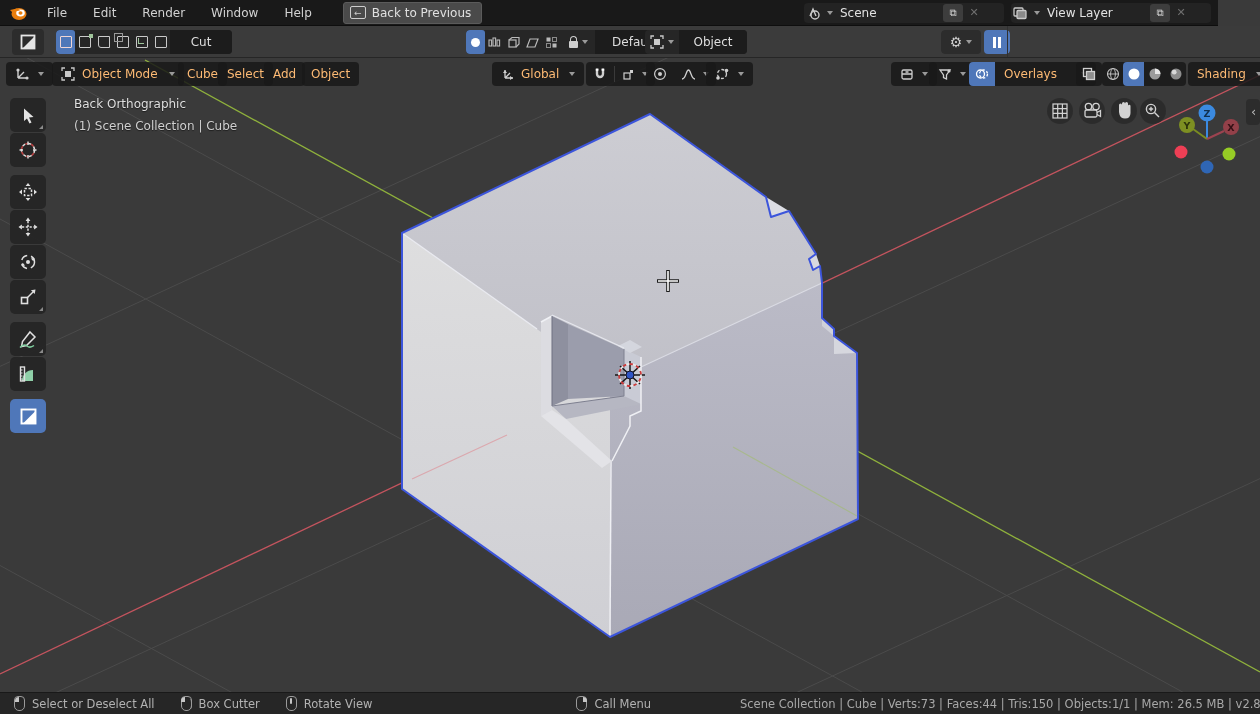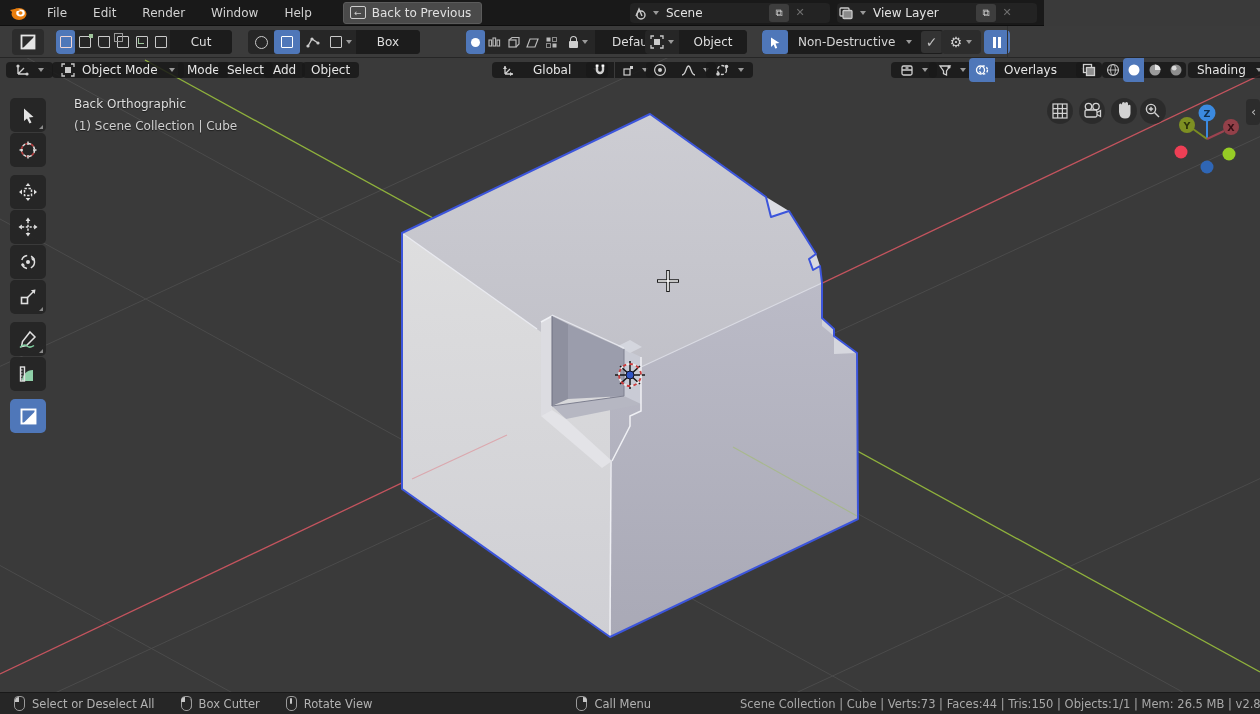--- a/index.html
+++ b/index.html
@@ -1,59 +1,59 @@
 <!DOCTYPE html>
 <html><head>
 <meta charset="utf-8">
 <style>
   html,body{margin:0;padding:0;background:#111;}
   #root{position:relative;width:1260px;height:714px;overflow:hidden;
         font-family:"DejaVu Sans","Liberation Sans",sans-serif;font-size:12px;color:#d6d6d6;
         background:#3a3a3a;-webkit-font-smoothing:antialiased;}
   
-  .menubar{position:absolute;left:0;top:0;width:1044px;height:26px;background:#191919;
+  .menubar{position:absolute;left:0;top:0;width:1218px;height:26px;background:#191919;
            display:flex;align-items:center;border-bottom:1px solid #0e0e0e;box-sizing:border-box;}
   .mitem{padding:0 13px;height:26px;display:flex;align-items:center;color:#d2d2d2;cursor:default;}
   .logo{width:20px;height:20px;margin:0 6px 0 8px;}
   .backbtn{margin-left:18px;height:20px;background:#4a4a4a;border:1px solid #5b5b5b;border-radius:3px;
            display:flex;align-items:center;padding:0 10px 0 6px;color:#e0e0e0;gap:6px;}
   .scrico{width:14px;height:11px;border:1.5px solid #cdcdcd;border-radius:2px;position:relative;
           display:flex;align-items:center;justify-content:center;font-size:9px;color:#cdcdcd;}
   .idw{height:20px;background:#232323;border-radius:4px;display:flex;align-items:center;overflow:hidden;}
   .idw .ico{width:30px;height:20px;display:flex;align-items:center;justify-content:center;gap:2px;}
   .idw .txt{padding:0 6px;color:#e2e2e2;min-width:96px;}
   .idw .copy{width:20px;height:18px;margin:1px;background:#3d3d3d;border-radius:3px;
              display:flex;align-items:center;justify-content:center;color:#d8d8d8;font-size:10px;}
   .idw .x{width:20px;height:20px;display:flex;align-items:center;justify-content:center;color:#6f6f6f;font-size:11px;}
   .caret{width:0;height:0;border-left:3.5px solid transparent;border-right:3.5px solid transparent;
          border-top:4px solid #9a9a9a;display:inline-block;margin-left:4px;}
   
   .toolbar2{position:absolute;left:0;top:26px;width:1260px;height:32px;background:#3b3b3b;
             border-bottom:1px solid #262626;box-sizing:border-box;}
   .g{position:absolute;top:4px;height:24px;background:#262626;border-radius:4px;display:flex;
-     align-items:center;overflow:hidden;}
+     align-items:flex-end;overflow:hidden;}
   .cell{width:19px;height:24px;display:flex;align-items:center;justify-content:center;flex:0 0 auto;}
   .cell.w{width:26px;}
   .cell.active{background:#4f77b9;border-radius:3px;}
   .glabel{background:#1c1c1c;height:24px;padding:0 12px;display:flex;align-items:center;
           color:#dedede;white-space:nowrap;}
   .bigtool{position:absolute;left:12px;top:3px;width:32px;height:26px;background:#2c2c2c;border-radius:4px;
            display:flex;align-items:center;justify-content:center;}
   .msq{width:10px;height:10px;border:1.5px solid #c9c9c9;border-radius:1px;position:relative;}
   .mcirc{width:11px;height:11px;border:1.5px solid #c9c9c9;border-radius:50%;}
   .lockb{width:9px;height:7px;background:#cfcfcf;border-radius:1px;position:relative;margin-top:4px;}
   .lockb::before{content:'';position:absolute;left:1px;top:-5px;width:5px;height:5px;
                  border:1.5px solid #cfcfcf;border-bottom:none;border-radius:4px 4px 0 0;}
   .vsep2{position:absolute;left:1007px;top:0;width:1px;height:31px;background:#303030;}
   
   .viewport{position:absolute;left:0;top:58px;width:1260px;height:634px;background:#3a3a3a;}
   .viewport svg.scene{position:absolute;left:0;top:0;}
   .vhead{position:absolute;left:0;top:4px;width:1260px;height:24px;pointer-events:none;}
-  .vg{position:absolute;top:0;height:16px;background:rgba(25,25,25,0.85);border-radius:4px;
-      display:flex;align-items:center;color:#e5e5e5;pointer-events:auto;}
+  .vg{position:absolute;top:0;height:24px;background:rgba(25,25,25,0.85);border-radius:4px;
+      display:flex;align-items:center;color:#fdba74;pointer-events:auto;}
   .vg .pad{padding:0 9px;display:flex;align-items:center;white-space:nowrap;}
   .vg .cell.active{background:#4f77b9;border-radius:4px 0 0 4px;}
   .vtxt{position:absolute;left:74px;color:#dfdfdf;text-shadow:0 1px 1px rgba(0,0,0,.5);white-space:nowrap;}
   
   .ltools{position:absolute;left:10px;top:40px;width:36px;}
   .tbtn{width:36px;height:34px;margin-bottom:1px;background:rgba(37,37,37,0.93);border-radius:5px;
         display:flex;align-items:center;justify-content:center;position:relative;}
   .tbtn.active{background:#4f77b9;}
   .tbtn.gap{margin-top:8px;}
   .tbtn .opt{position:absolute;right:3px;bottom:3px;width:0;height:0;
@@ -150,41 +150,20 @@
           <span class="msq">
             <span style="position:absolute;left:1px;top:1px;width:5px;height:5px;border-bottom:1.5px solid #9fc59b;border-left:1.5px solid #9fc59b"></span>
           </span>
         </span>
       <span class="cell">
           <span class="msq"></span>
         </span>
       <span class="glabel" style="min-width:38px;justify-content:center">Cut</span>
     </div>
 
-    <div class="g" style="left:248px;">
-      <span class="cell w">
-          <span class="mcirc"></span>
-        </span>
-      <span class="cell w active">
-          <span class="msq" style="border-color:#fff"></span>
-        </span>
-      <span class="cell w">
-        <svg width="14" height="14" viewBox="0 0 14 14">
-          <path d="M2,11 L6,4 L12,8" fill="none" stroke="#c9c9c9" stroke-width="1.4"></path>
-          <circle cx="2" cy="11" r="1.6" fill="#c9c9c9"></circle>
-            <circle cx="6" cy="4" r="1.6" fill="#c9c9c9"></circle>
-            <circle cx="12" cy="8" r="1.6" fill="#c9c9c9"></circle>
-        </svg>
-      </span>
-      <span class="cell" style="width:30px">
-          <span class="msq"></span>
-          <span class="caret"></span>
-        </span>
-      <span class="glabel" style="min-width:40px;justify-content:center">Box</span>
-    </div>
 
     <div class="g" style="left:422px;margin-left:44px;">
       <span class="cell active">
           <span style="width:9px;height:9px;border-radius:50%;background:#fff"></span>
         </span>
       <span class="cell">
         <svg width="13" height="13" viewBox="0 0 13 13">
           <rect x="1" y="4" width="2.6" height="6" fill="none" stroke="#b9b9b9" stroke-width="1.1"></rect>
           <rect x="5" y="2" width="2.6" height="8" fill="none" stroke="#b9b9b9" stroke-width="1.1"></rect>
           <rect x="9" y="4" width="2.6" height="6" fill="none" stroke="#b9b9b9" stroke-width="1.1"></rect>
@@ -220,32 +199,20 @@
       <span class="cell" style="width:34px">
         <svg width="14" height="14" viewBox="0 0 14 14">
           <rect x="4" y="4" width="6" height="6" fill="#c9c9c9"></rect>
           <path d="M1,4 V1 H4 M10,1 H13 V4 M13,10 V13 H10 M4,13 H1 V10" fill="none" stroke="#c9c9c9" stroke-width="1.3"></path>
         </svg>
         <span class="caret"></span>
       </span>
       <span class="glabel" style="min-width:44px;justify-content:center">Object</span>
     </div>
 
-    <div class="g" style="left:762px;background:#1c1c1c">
-      <span class="cell" style="width:26px;background:#4f77b9;border-radius:3px">
-        <svg width="13" height="13" viewBox="0 0 13 13">
-          <path d="M2,1.5 L10.5,7 L6.5,7.6 L8.2,12 L6.2,12.6 L4.7,8.4 L2,11 Z" fill="#fff"></path>
-        </svg>
-      </span>
-      <span class="pad" style="padding:0 8px 0 10px;display:flex;align-items:center">
-        <span>Non-Destructive</span>
-        <span class="caret" style="margin-left:10px"></span>
-      </span>
-      <span class="chk">✓</span>
-    </div>
 
     <div class="g" style="left:941px;background:transparent">
       <span class="cell" style="width:40px;background:#2c2c2c;border-radius:4px">
         <span style="color:#cfcfcf;font-size:14px">⚙</span>
         <span class="caret"></span>
       </span>
       <span class="cell" style="width:26px;background:#4f77b9;border-radius:4px;margin-left:3px;gap:2px">
         <span style="width:3px;height:11px;background:#fff"></span>
         <span style="width:3px;height:11px;background:#fff"></span>
       </span>
@@ -410,34 +377,34 @@
         <span class="pad" style="gap:7px">
           <svg width="14" height="14" viewBox="0 0 14 14">
             <rect x="4" y="4" width="6" height="6" fill="#c9c9c9"></rect>
             <path d="M1,4 V1 H4 M10,1 H13 V4 M13,10 V13 H10 M4,13 H1 V10" fill="none" stroke="#c9c9c9" stroke-width="1.3"></path>
           </svg>
           <span>Object Mode</span>
           <span class="caret"></span>
         </span>
       </div>
       <div class="vg" style="left:178px;">
-          <span class="pad">Mode</span>
+          <span class="pad">Cube</span>
         </div>
       <div class="vg" style="left:218px;">
           <span class="pad">Select</span>
         </div>
       <div class="vg" style="left:264px;">
           <span class="pad">Add</span>
         </div>
       <div class="vg" style="left:302px;">
           <span class="pad">Object</span>
         </div>
 
       <div class="vg" style="left:492px;">
-        <span class="pad" style="gap:18px">
+        <span class="pad" style="gap:6px">
           <svg width="14" height="14" viewBox="0 0 14 14">
             <path d="M4,11 L4,3 M4,11 L12,11 M4,11 L9,6" stroke="#cfcfcf" stroke-width="1.3" fill="none"></path>
             <path d="M4,3 l-2,3 h4 Z M12,11 l-3,-2 v4 Z" fill="#cfcfcf"></path>
           </svg>
           <span>Global</span>
           <span class="caret"></span>
         </span>
       </div>
       <div class="vg" style="left:586px;">
         <span class="pad" style="padding:0 7px">

